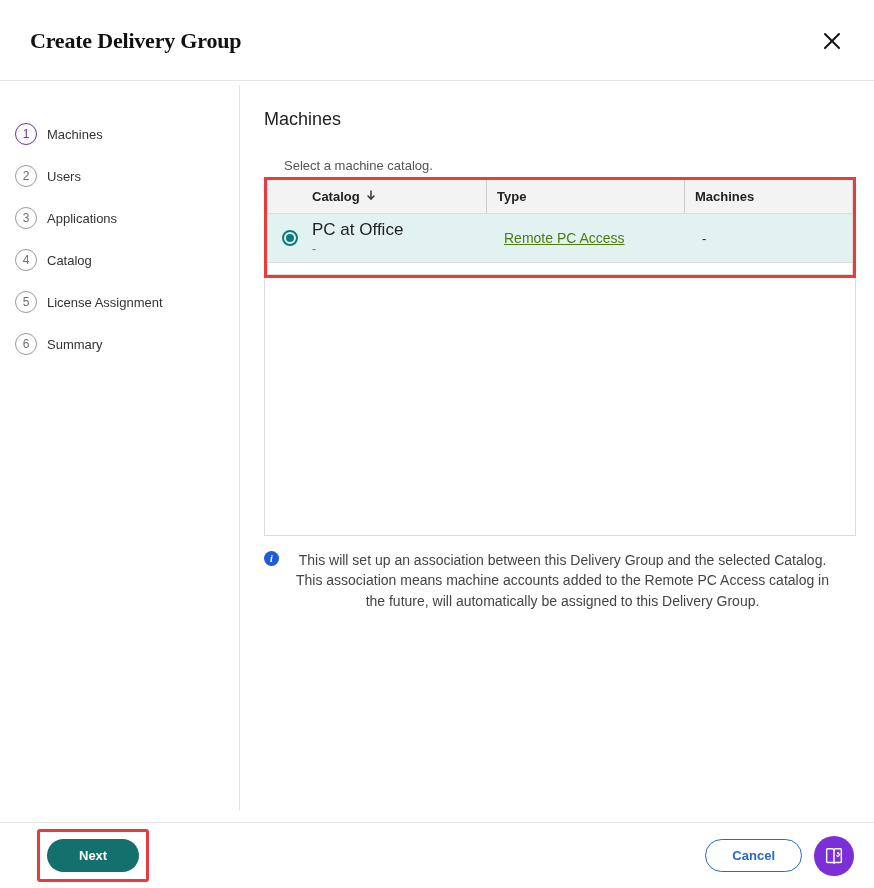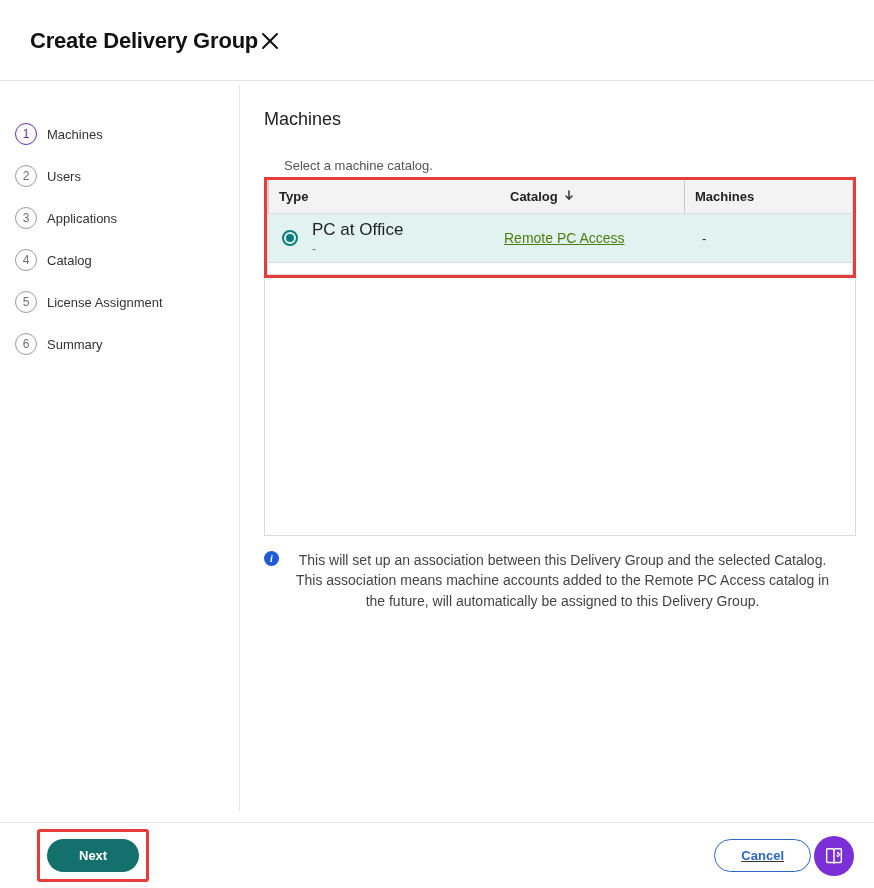--- a/index.html
+++ b/index.html
@@ -10,23 +10,24 @@
     width: 874px;
     height: 888px;
     position: relative;
     background: #fff;
   }
 
   
   .header {
     display: flex;
     align-items: center;
-    justify-content: flex-start;
+    justify-content: space-between;
     padding: 28px 30px 26px 30px;
     border-bottom: 1px solid #e6e6e6;
+    font-family: Liberation Serif, serif;
   }
   .header h1 {
     font-size: 22px;
     font-weight: 700;
     letter-spacing: -0.2px;
     color: #111;
   }
   .close-btn {
     width: 24px;
     height: 24px;
@@ -235,22 +236,21 @@
     border: none;
     border-radius: 20px;
     padding: 9px 32px;
     font-size: 13px;
     font-weight: 700;
     cursor: pointer;
   }
   .footer-right {
     display: flex;
     align-items: center;
-    gap: 3px;
-    text-decoration: underline;
+    gap: 12px;
   }
   .cancel-btn {
     background: #fff;
     color: #2b66c4;
     border: 1.5px solid #2b66c4;
     border-radius: 20px;
     padding: 8px 26px;
     font-size: 13px;
     font-weight: 600;
     cursor: pointer;
@@ -309,31 +309,31 @@
       </div>
     </div>
 
   <div class="main">
     <div class="main-title">Machines</div>
     <div class="instruction">Select a machine catalog.</div>
 
     <div class="highlight-box">
       <div class="table">
         <div class="thead">
-          <div class="th th-type">
-            <span>Type</span>
-          </div>
           <div class="th th-catalog">
             <span>Catalog</span>
             <span class="sort-icon">
               <svg viewBox="0 0 12 12" fill="none" stroke="#333" stroke-width="1.5" stroke-linecap="round" stroke-linejoin="round">
                 <line x1="6" y1="2" x2="6" y2="10"></line>
                   <polyline points="3 7 6 10 9 7"></polyline>
               </svg>
             </span>
+          </div>
+          <div class="th th-type">
+            <span>Type</span>
           </div>
           <div class="th th-machines">
             <span>Machines</span>
           </div>
         </div>
         <div class="tbody" id="tbody">
             <div class="trow">
               <div class="td-radio">
                 <div class="radio selected"></div>
               </div>

